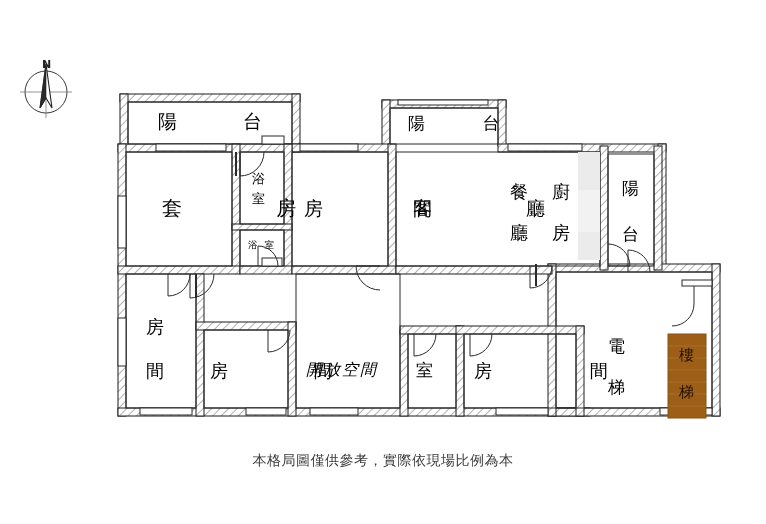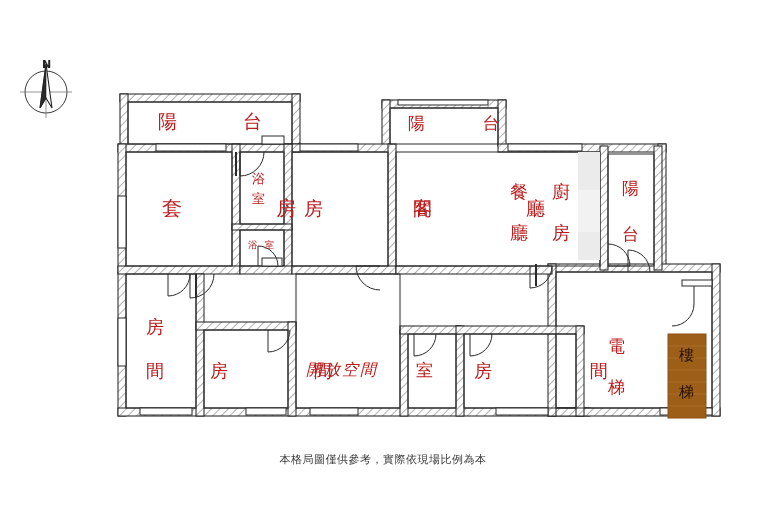--- a/index.html
+++ b/index.html
@@ -9,31 +9,31 @@
     font-family:"DejaVu Sans","Liberation Sans",sans-serif;
     color:#1a1a1a;
     position:relative;
   }
   #plan-root{position:absolute;left:0;top:0;width:766px;height:524px;}
   svg#floorplan{position:absolute;left:0;top:0;width:766px;height:524px;display:block;}
 
   .room-label{
     position:absolute;
     font-family:"DejaVu Sans","Liberation Sans",sans-serif;
-    color:#b91c1c;
+    color:#000000;
     white-space:pre;
     line-height:1;
     pointer-events:none;
     user-select:none;
   }
   .caption{
     position:absolute;
     left:0;right:0;
     text-align:center;
-    font-size:11px;
+    font-size:14px;
     letter-spacing:.5px;
     color:#3a3a3a;
     font-family:Liberation Mono, monospace;
   }
   .compass-n{
     position:absolute;
     font-size:11px;
     font-weight:600;
     color:#222;
     font-family:"DejaVu Sans","Liberation Sans",sans-serif;

